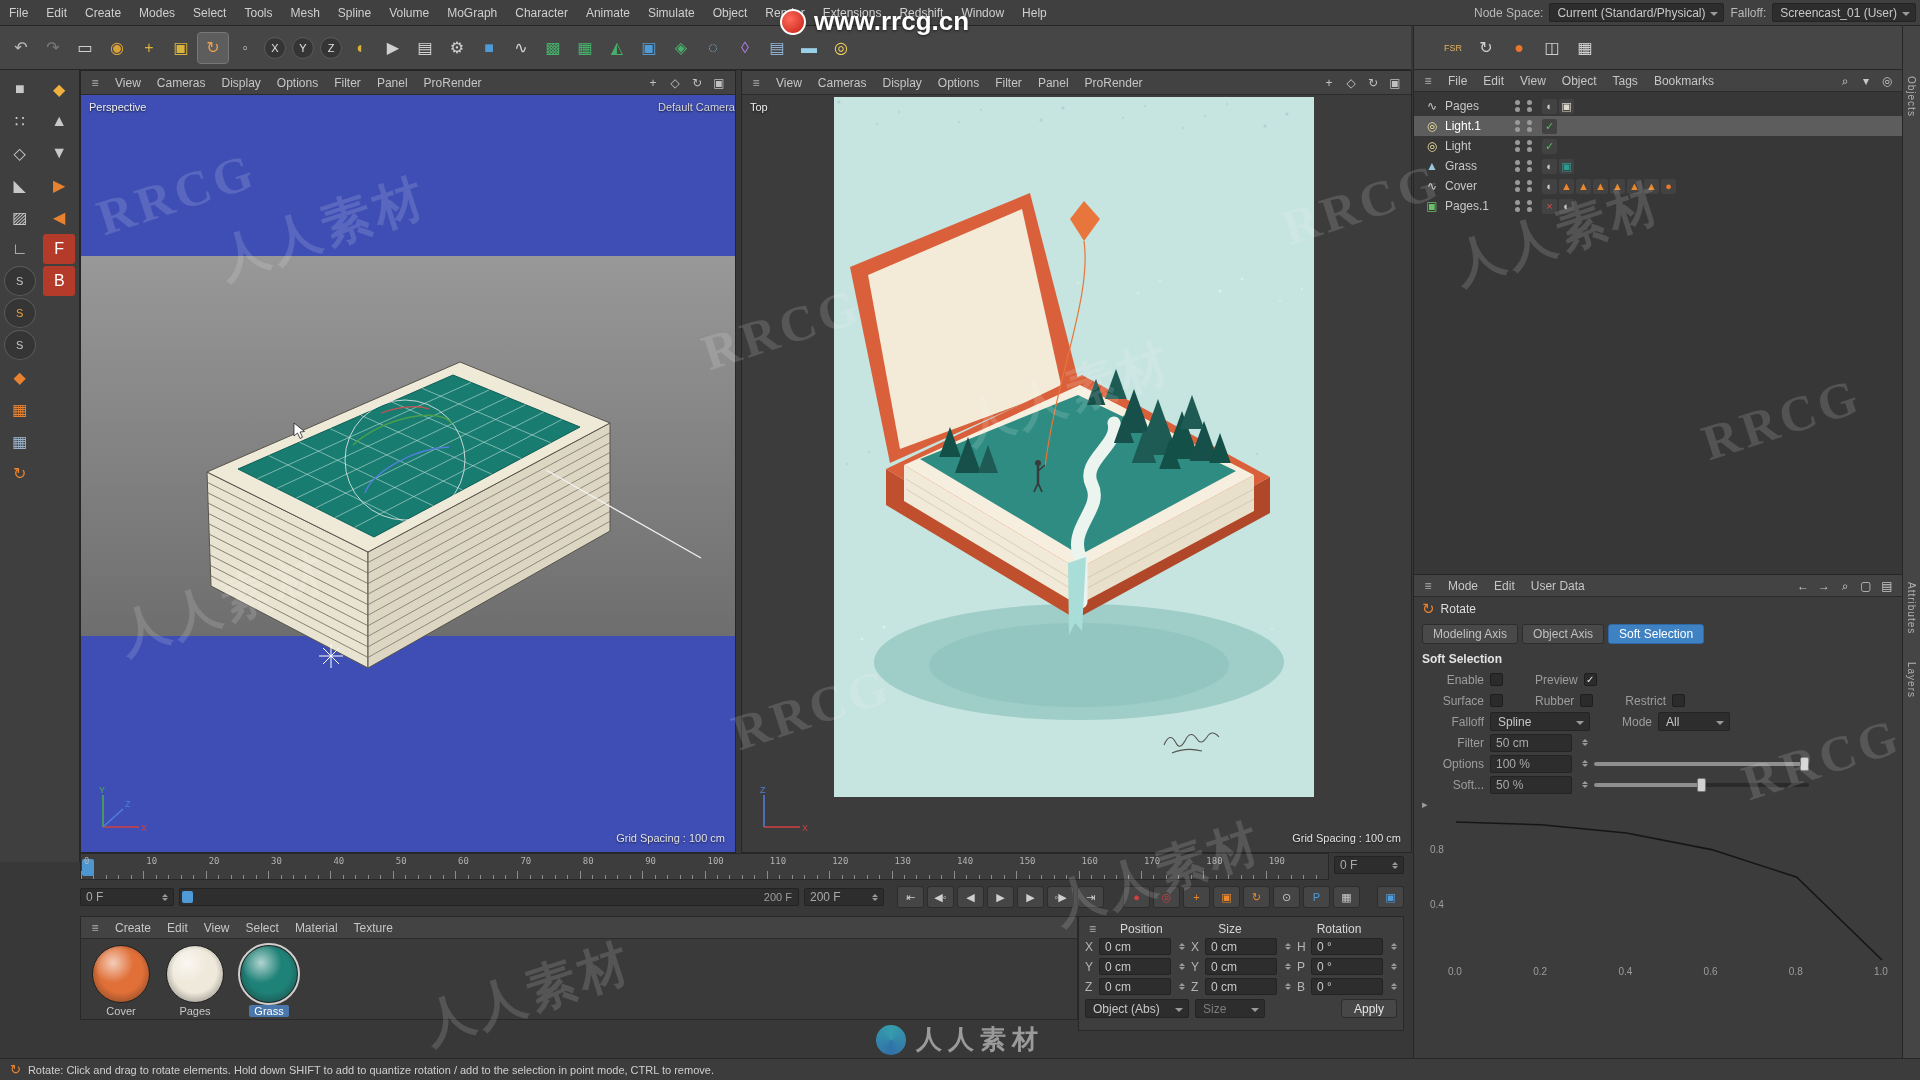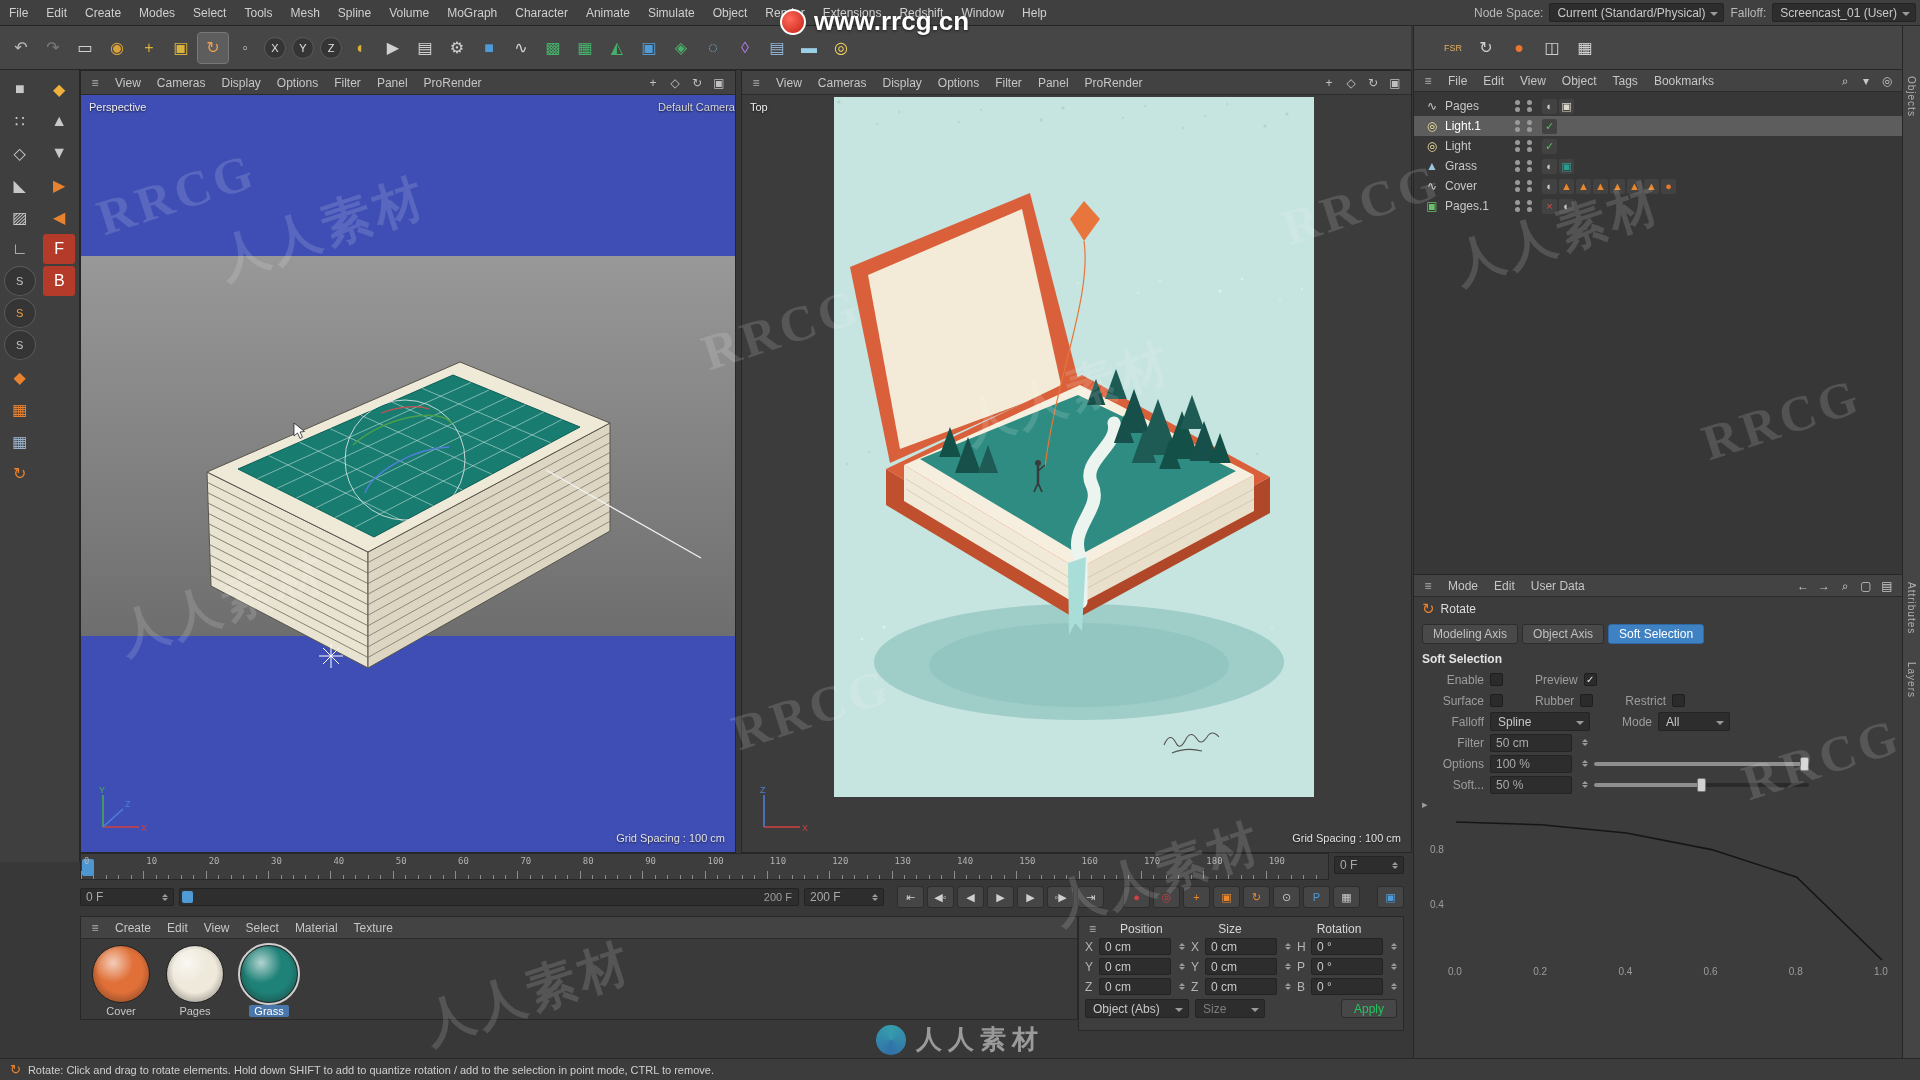--- a/index.html
+++ b/index.html
@@ -103,21 +103,21 @@
 
 #coordinates{position:absolute;left:1078px;top:916px;width:326px;height:115px;background:#3e3e3e;border:1px solid #282828;padding:3px 6px}
 #coord-head{display:flex;align-items:center;height:18px;gap:4px;color:#d5d5d5}
 #coord-head .ct{width:100px;padding-left:14px}
 #coord-grid{display:flex;gap:6px}
 .coord-col{width:100px;display:flex;flex-direction:column;gap:3px}
 .coord-row{display:flex;align-items:center;gap:4px}
 .coord-row .cl{width:10px;color:#b5b5b5}
 .coord-row .field{flex:1;height:17px;color:#c8c8c8}
 #coord-bottom{display:flex;align-items:flex-end;gap:6px;margin-top:4px}
-.btn{background:#474747;border:1px solid #2c2c2c;border-radius:3px;height:19px;display:flex;align-items:center;justify-content:center;padding:0 12px;color:#22c55e}
+.btn{background:#474747;border:1px solid #2c2c2c;border-radius:3px;height:19px;display:flex;align-items:center;justify-content:center;padding:0 12px;color:#e5e5e5}
 
 #status-bar{position:absolute;left:0;top:1058px;width:1920px;height:22px;background:#3c3c3c;border-top:1px solid #272727;display:flex;align-items:center;gap:7px;padding-left:10px;font-size:11px;color:#cfcfcf;z-index:6}
 .status-ic{color:#e8822f;font-size:13px}
 
 #watermarks{position:absolute;inset:0;pointer-events:none;z-index:40}
 .wm{position:absolute;transform:rotate(-18deg);color:rgba(255,255,255,.14);font-size:50px;font-weight:bold;letter-spacing:4px;font-family:"Liberation Serif","DejaVu Serif",serif;white-space:nowrap}
 #wm-url{position:absolute;left:780px;top:6px;display:flex;align-items:center;gap:8px;z-index:41;pointer-events:none}
 #wm-url .logo{width:26px;height:26px;border-radius:50%;background:radial-gradient(circle at 35% 35%,#ff6a5a,#c42015);border:2px solid #fff}
 #wm-url .url{color:#fff;font-size:26px;font-weight:bold;text-shadow:0 1px 3px rgba(0,0,0,.6)}
 #wm-footer{position:absolute;left:0;right:0;top:1022px;display:flex;align-items:center;justify-content:center;gap:10px;z-index:41;pointer-events:none}

